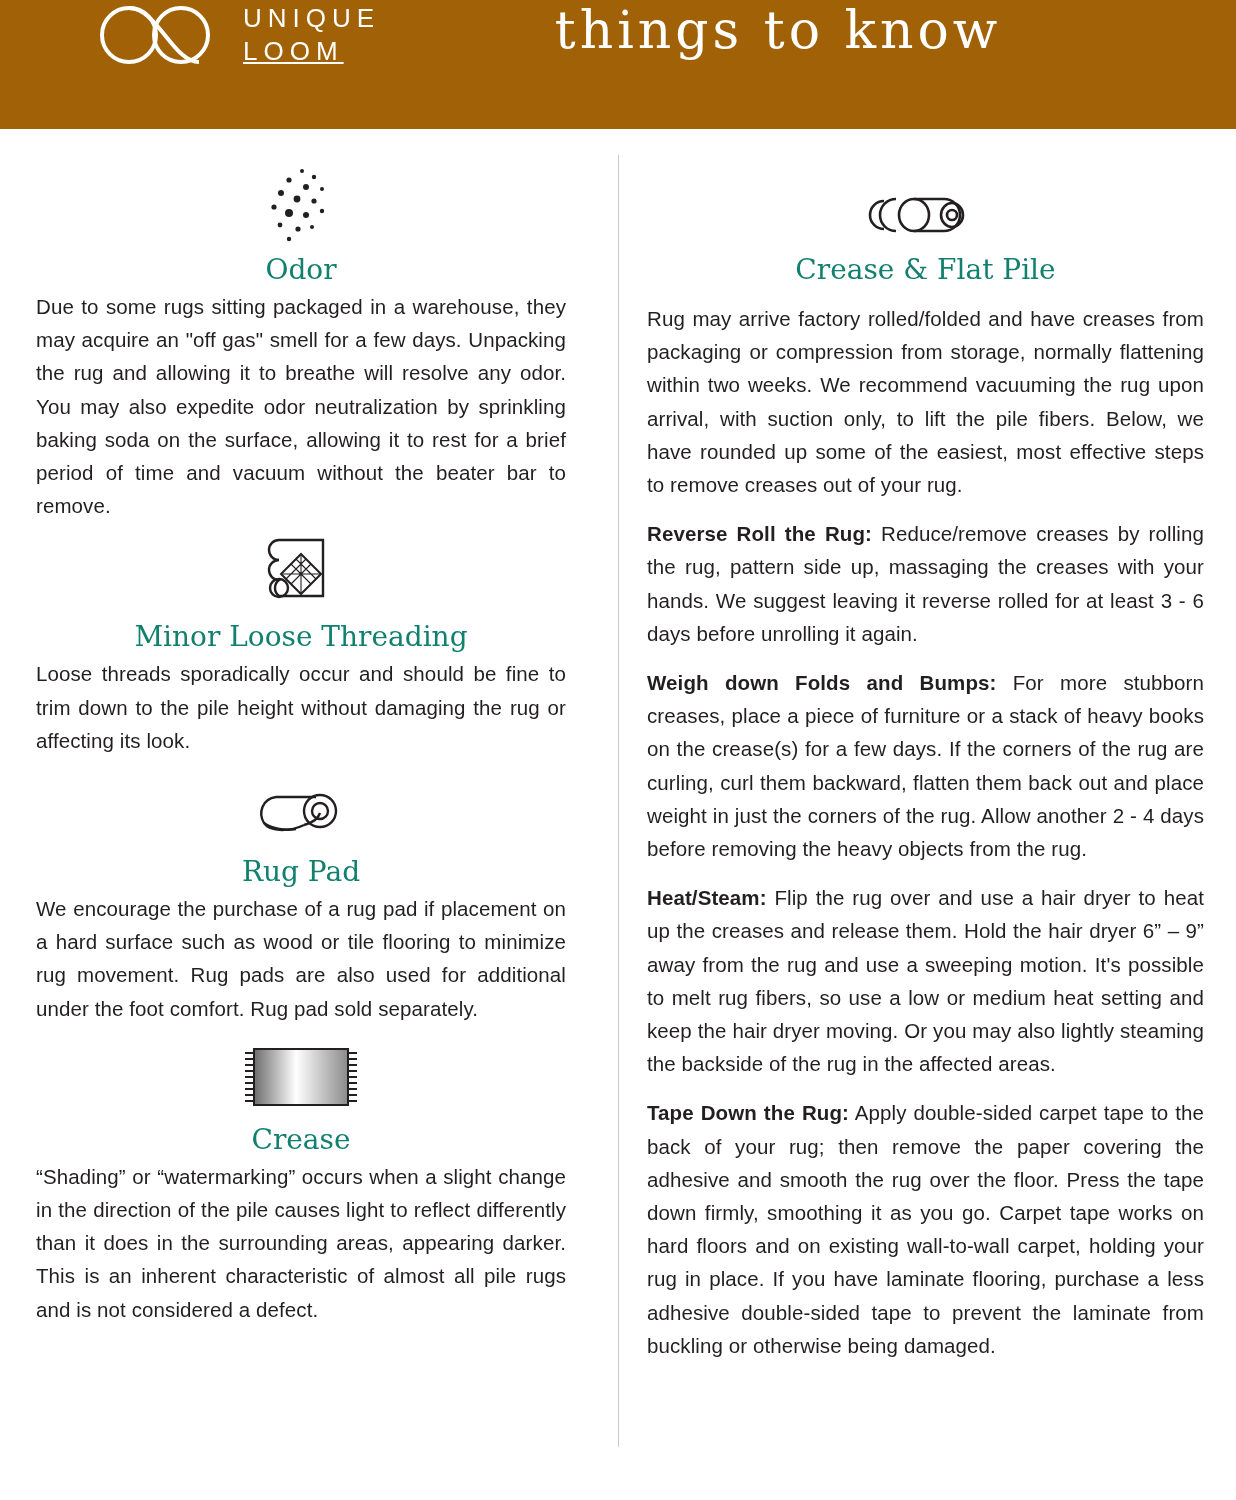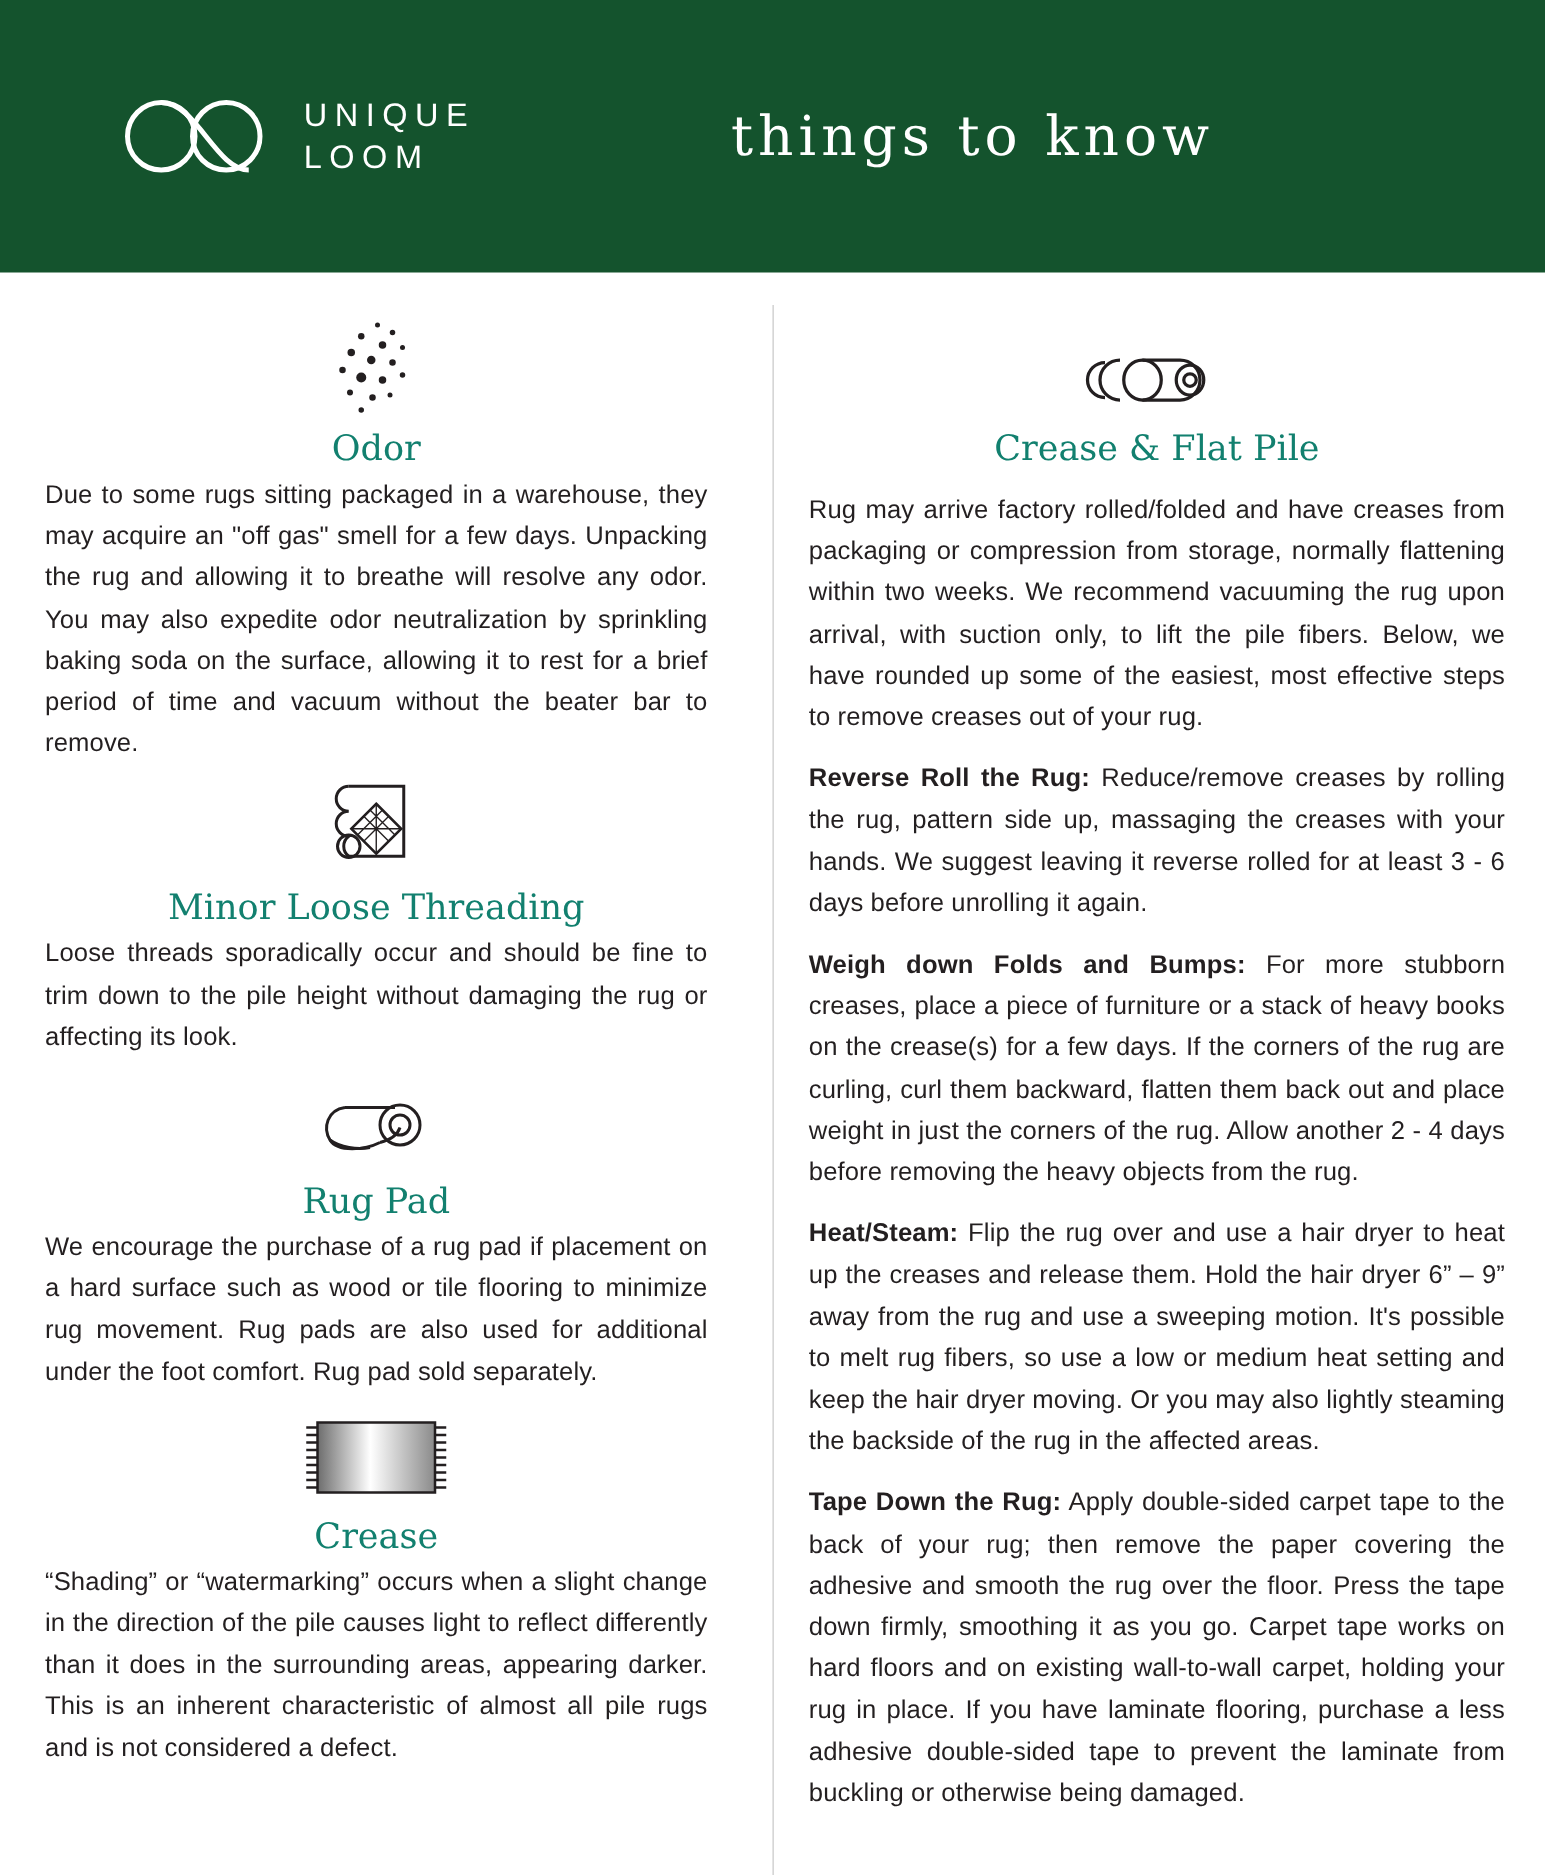--- a/index.html
+++ b/index.html
@@ -10,24 +10,24 @@
   body {
     width: 1236px;
     height: 1500px;
     font-family: "Liberation Sans", sans-serif;
     color: #231f20;
     overflow: hidden;
   }
 
   
   .header {
-    background: #14532d;
-    height: 218px;
-    display: flex;
-    align-items: center;
+    background: #a16207;
+    height: 129px;
+    display: flex;
+    align-items: flex-start;
     padding: 0 0 0 95px;
     box-sizing: border-box;
   }
   .brand {
     display: flex;
     align-items: center;
     gap: 18px;
   }
   .brand-mark {
     width: 130px;
@@ -35,27 +35,27 @@
     flex: none;
   }
   .brand-text {
     color: #ffffff;
     font-family: "Liberation Sans", sans-serif;
     font-size: 26px;
     letter-spacing: 6px;
     line-height: 1.28;
     font-weight: 400;
   }
-  .brand-text div:nth-child(2) { letter-spacing: 6px; }
+  .brand-text div:nth-child(2) { letter-spacing: 6px; text-decoration: underline; }
   .header-title {
     flex: 1;
     text-align: center;
     color: #ffffff;
     font-family: "DejaVu Serif", serif;
-    font-size: 44px;
+    font-size: 52px;
     letter-spacing: 4px;
     font-weight: 400;
     padding-right: 60px;
   }
 
   
   .content {
     display: flex;
     padding: 26px 32px 0 36px;
     box-sizing: border-box;

